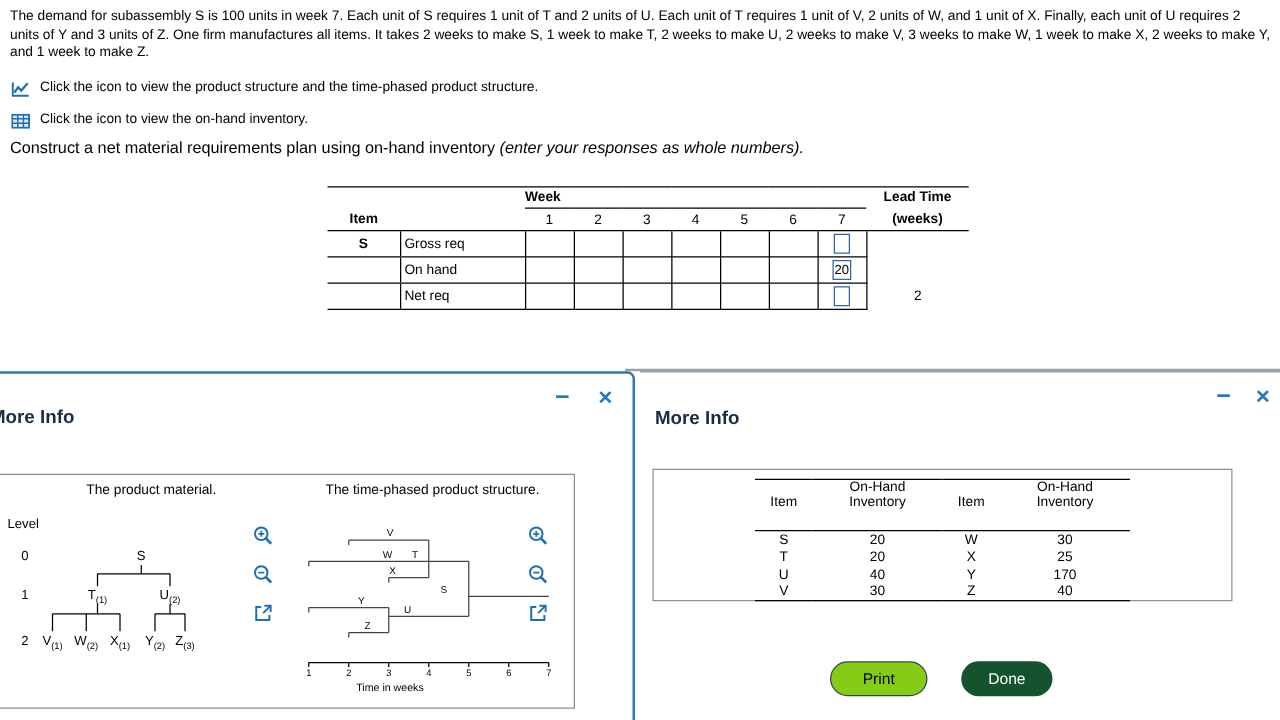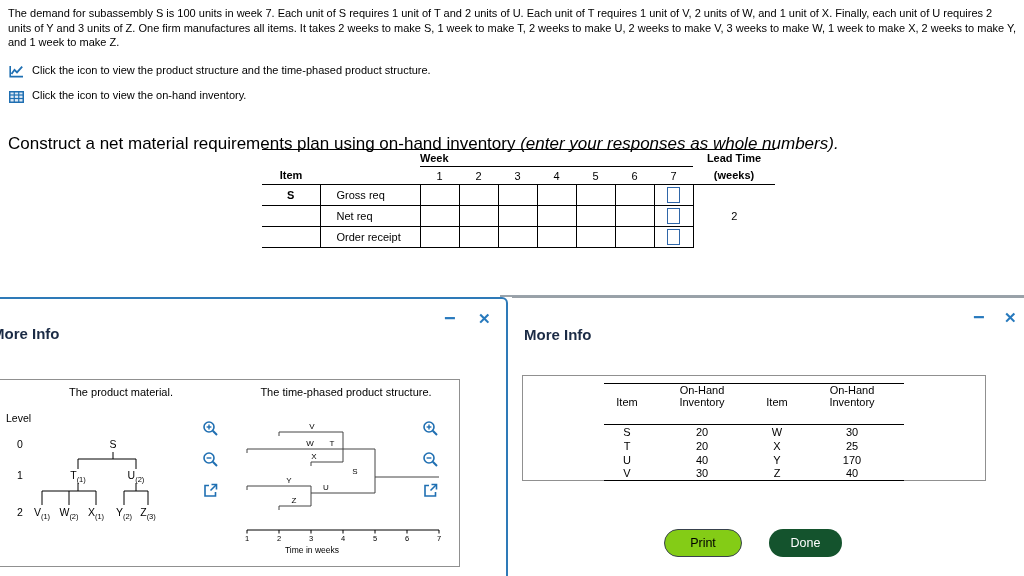--- a/index.html
+++ b/index.html
@@ -9,33 +9,33 @@
     background:#ffffff; color:#000;
     font-family:"Liberation Sans", sans-serif;
   }
   svg text { font-family:"Liberation Sans", sans-serif; fill:#000; }
 
   
   .para { position:absolute; left:8px; top:6px; width:1008px; font-size:11px; line-height:14.5px; margin:0; }
   .link-row { position:absolute; left:8px; display:flex; align-items:flex-start; gap:7px; font-size:11px; }
   #link1 { top:64px; } #link2 { top:89px; }
   .icon-btn { display:inline-flex; align-items:center; justify-content:center; width:17px; height:15px; cursor:pointer; }
-  .construct { position:absolute; left:8px; top:134px; font-size:17px; margin:0; }
+  .construct { position:absolute; left:8px; top:110px; font-size:13px; margin:0; }
 
   
   .mrp { position:absolute; left:262px; top:149px; border-collapse:collapse; font-size:11px; border-top:1px solid #000; }
   .mrp td { padding:0; height:21px; }
   .mrp tr.h1 td { height:17px; }
   .mrp td.wk-span { text-align:left; font-weight:bold; border-bottom:1px solid #000; }
   .mrp td.lead-h { width:82px; text-align:center; font-weight:bold; }
   .mrp tr.h2 td { height:18px; border-bottom:1px solid #000; text-align:center; }
   .mrp tr.h2 td.item-h { font-weight:bold; }
   .mrp tr.h2 td.weeks-u { font-weight:bold; }
   .mrp td.c-item { width:58px; text-align:center; border-bottom:1px solid #000; font-weight:bold; }
-  .mrp td.c-desc { width:100px; border:1px solid #000; padding-left:16px; }
+  .mrp td.c-desc { width:100px; border:1px solid #000; padding-left:3px; }
   .mrp td.c-w { width:39px; border:1px solid #000; text-align:center; }
   .mrp td.c-lead { width:82px; border:none; text-align:center; }
   .mrp tr.last td.c-lead { border-bottom:1px solid #000; }
   .inbox {
     display:inline-block; min-width:13px; height:16px; padding:0 1px;
     border:1px solid #2f66a8; line-height:15px; font-size:10.5px; text-align:center;
     vertical-align:middle; background:#fff; cursor:text;
   }
 
   
@@ -147,41 +147,41 @@
         <td class="c-w"></td>
         <td class="c-w"></td>
         <td class="c-w"></td>
         <td class="c-w"></td>
         <td class="c-w"></td>
     <td class="c-w"><span class="inbox"></span></td>
     <td class="c-lead"></td>
   </tr>
   <tr>
     <td class="c-item"></td>
+    <td class="c-desc">On hand</td>
+    <td class="c-w"></td>
+        <td class="c-w"></td>
+        <td class="c-w"></td>
+        <td class="c-w"></td>
+        <td class="c-w"></td>
+        <td class="c-w"></td>
+    <td class="c-w"><span class="inbox">20</span></td>
+    <td class="c-lead"></td>
+  </tr>
+  <tr>
+    <td class="c-item"></td>
     <td class="c-desc">Net req</td>
     <td class="c-w"></td>
         <td class="c-w"></td>
         <td class="c-w"></td>
         <td class="c-w"></td>
         <td class="c-w"></td>
         <td class="c-w"></td>
     <td class="c-w"><span class="inbox"></span></td>
     <td class="c-lead">2</td>
-  </tr>
-  <tr>
-    <td class="c-item"></td>
-    <td class="c-desc">Order receipt</td>
-    <td class="c-w"></td>
-        <td class="c-w"></td>
-        <td class="c-w"></td>
-        <td class="c-w"></td>
-        <td class="c-w"></td>
-        <td class="c-w"></td>
-    <td class="c-w"><span class="inbox"></span></td>
-    <td class="c-lead"></td>
   </tr>
 </tbody>
   </table>
 
 <div class="sep-line"></div>
 
 <div class="dialog dlg-left">
   <div class="dlg-title">More Info</div>
   <span class="ctl ctl-min">−</span>
   <span class="ctl ctl-x">✕</span>

